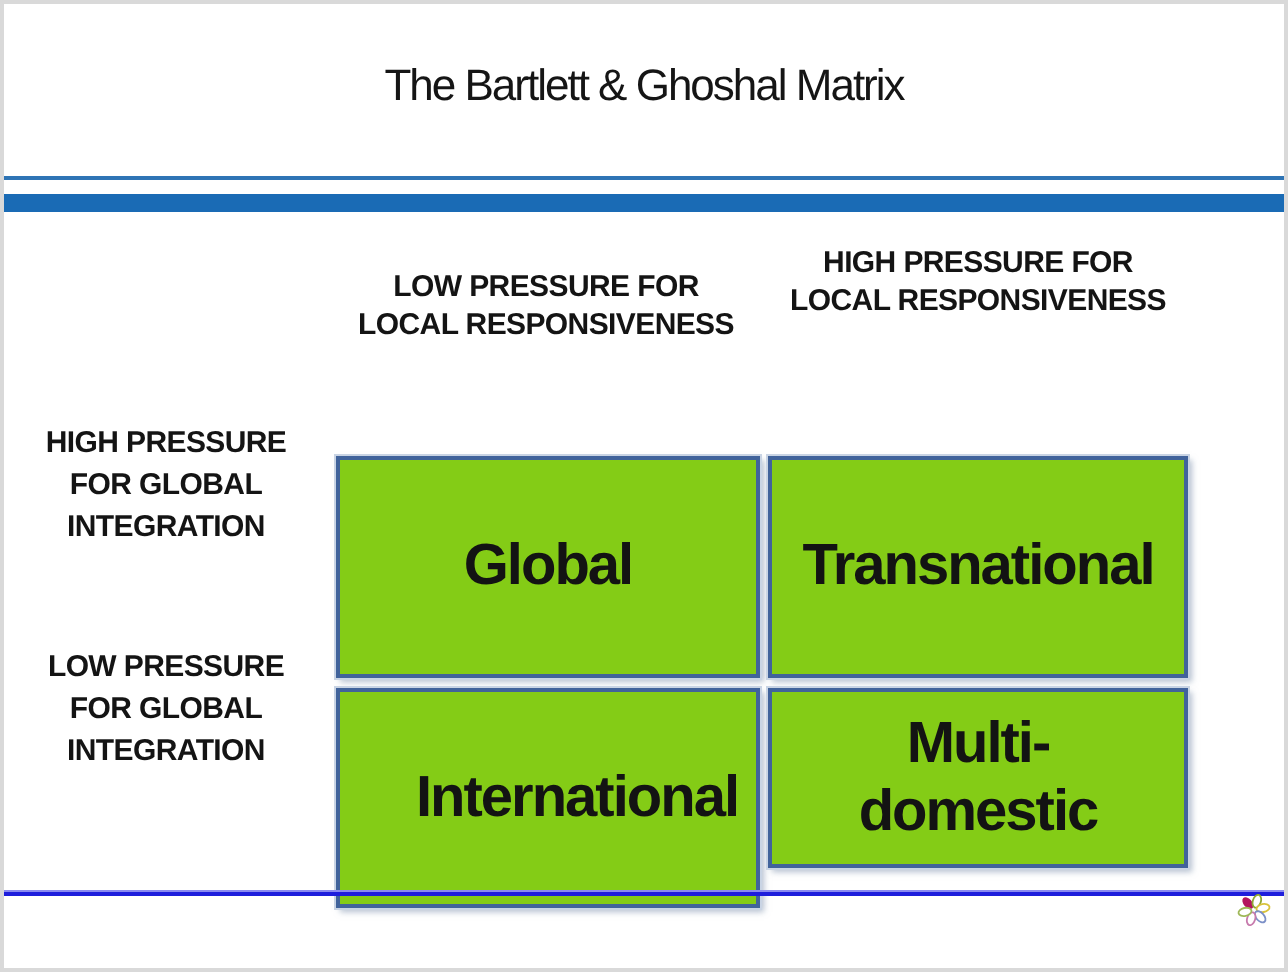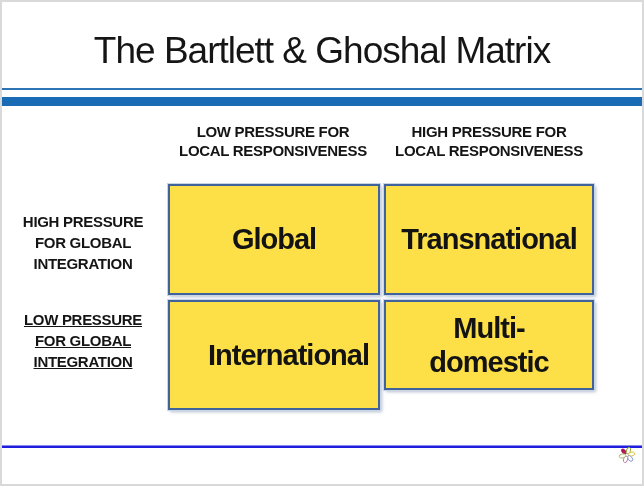--- a/index.html
+++ b/index.html
@@ -13,21 +13,21 @@
     border: 2px solid #d9d9d9;
     overflow: hidden;
     font-family: "Liberation Sans", sans-serif;
     color: #1a1a1a;
   }
 
   .slide-title {
     position: absolute;
     top: 28px; left: 0; right: 0;
     text-align: center;
-    font-size: 37px;
+    font-size: 22px;
     font-weight: 500;
     letter-spacing: -1px;
     color: #151515;
     white-space: nowrap;
   }
 
   .rule-thin {
     position: absolute;
     top: 86px; left: 0; right: 0;
     height: 2px;
@@ -45,46 +45,47 @@
     top: 120px;
     width: 212px;
     text-align: center;
     font-size: 15px;
     font-weight: 700;
     line-height: 19px;
     letter-spacing: -0.3px;
     white-space: pre-line;
     color: #141414;
   }
-  .col-header.c1 { left: 165px; }
+  .col-header.c1 { left: 165px; margin-top: 12px; }
   .col-header.c2 { left: 381px; }
 
   .row-header {
     position: absolute;
     left: 6px;
     width: 150px;
     text-align: center;
     font-size: 15px;
     font-weight: 700;
     line-height: 21px;
     letter-spacing: -0.3px;
     white-space: pre-line;
     color: #141414;
   }
   .row-header.r1 { top: 209px; }
-  .row-header.r2 { top: 307px; text-decoration: underline; }
+  .row-header.r2 { top: 321px; }
 
   .cell {
     position: absolute;
-    background: #fde047;
+    background: #84cc16;
     border: 2px solid #41639b;
     box-shadow: 0 0 0 1px #c9d4e4, 2px 2px 3px rgba(120,140,170,0.55);
     display: flex;
     align-items: center;
     justify-content: center;
+    margin-top: 44px;
   }
   .cell.tl { left: 166px; top: 182px; width: 212px; height: 111px; }
   .cell.tr { left: 382px; top: 182px; width: 210px; height: 111px; }
   .cell.bl { left: 166px; top: 298px; width: 212px; height: 110px; padding-left: 29px; }
   .cell.br { left: 382px; top: 298px; width: 210px; height: 90px; }
 
   .cell-label {
     font-size: 29px;
     font-weight: 700;
     letter-spacing: -1px;

